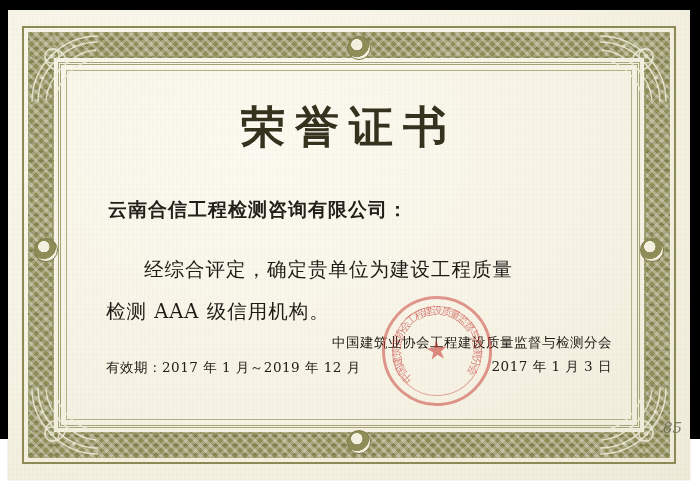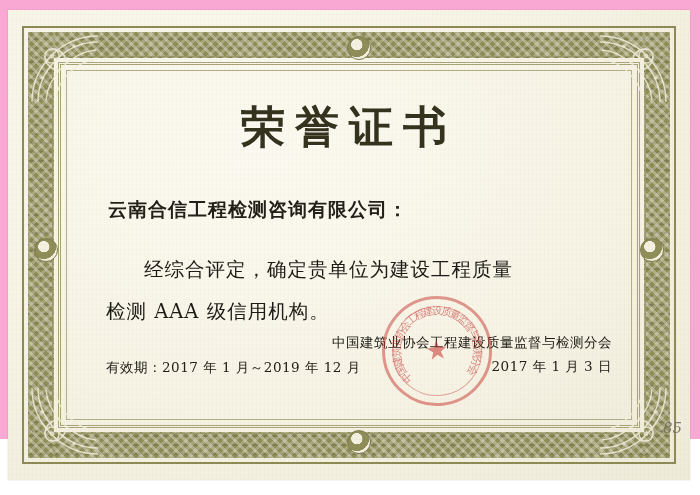--- a/index.html
+++ b/index.html
@@ -12,21 +12,21 @@
     height: 495px;
     overflow: hidden;
     font-family: "Liberation Serif", serif;
   }
 
   
   .page {
     position: relative;
     width: 700px;
     height: 439px;
-    background: #f9a8d4;
+    background: #000000;
   }
 
   .paper {
     position: absolute;
     left: 8px;
     top: 10px;
     width: 682px;
     height: 470px;
     background:
       radial-gradient(ellipse at 30% 25%, #fbf9ee 0%, #f6f3e4 55%, #efebd9 100%);

